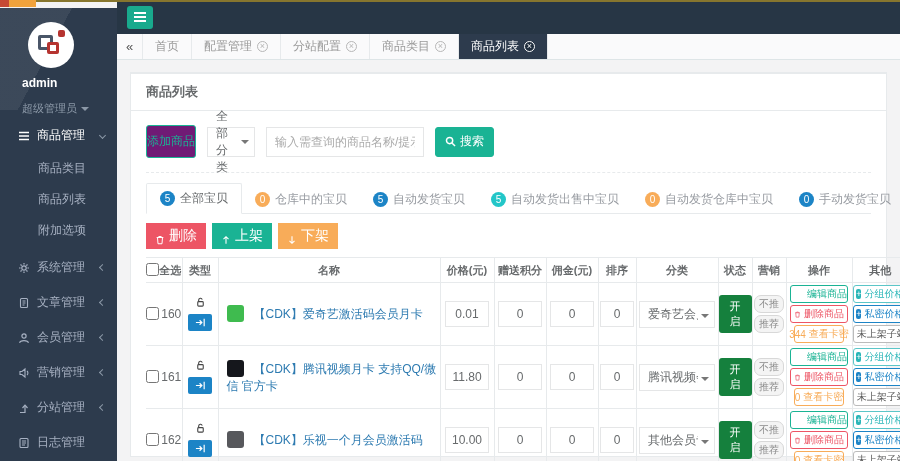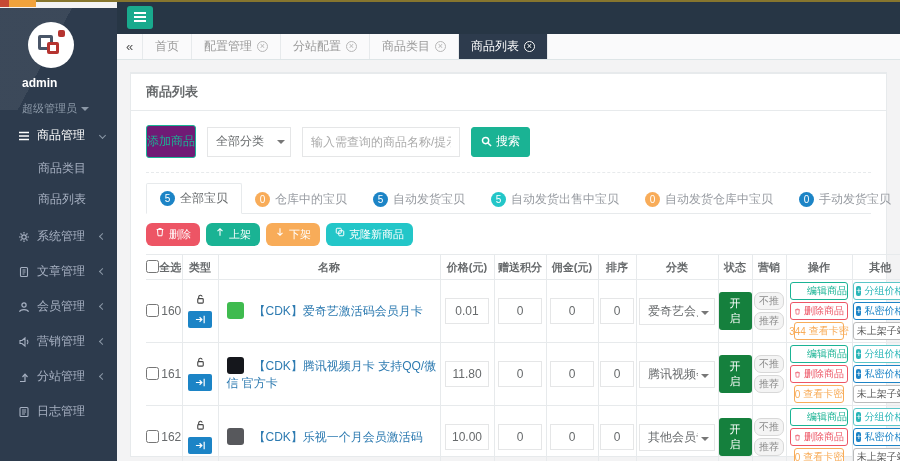--- a/index.html
+++ b/index.html
@@ -62,21 +62,21 @@
   .search-input::placeholder { color:#aaa; }
   .btn-search { background:#1ab394; border:1px solid #1ab394; color:#fff; height:30px; border-radius:3px; padding:0 9px; font-size:12px; cursor:pointer; display:flex; align-items:center; gap:4px; }
 
   .ftabs { display:flex; align-items:flex-end; border-bottom:1px solid #e7eaec; margin-top:10px; }
   .ftab { display:flex; align-items:center; gap:5px; padding:6px 13px; color:#979ba1; cursor:pointer; margin-bottom:-1px; font-size:12px; white-space:nowrap; }
   .ftab.active { background:#fff; border:1px solid #e7eaec; border-bottom:1px solid #fff; border-radius:2px 2px 0 0; color:#676a6c; }
   .badge { min-width:15px; height:15px; border-radius:8px; color:#fff; font-size:10px; line-height:15px; text-align:center; padding:0 2px; }
   .b-blue { background:#1c84c6; } .b-orange { background:#f8ac59; } .b-teal { background:#23c6c8; }
 
   .bulkbar { display:flex; gap:6px; padding:9px 0 8px 0; }
-  .bbtn { border:none; border-radius:6px; color:#fff; font-size:11px; padding:4px 9px; cursor:pointer; display:flex; align-items:flex-start; gap:4px; }
+  .bbtn { border:none; border-radius:0; color:#fff; font-size:14px; padding:4px 9px; cursor:pointer; display:flex; align-items:flex-end; gap:4px; }
   .bg-red { background:#ed5565; } .bg-green { background:#1ab394; } .bg-orange { background:#f8ac59; } .bg-teal { background:#23c6c8; }
 
   
   table { width:100%; border-collapse:collapse; table-layout:fixed; }
   th { border:1px solid #e7eaec; font-size:11px; color:#676a6c; font-weight:bold; height:25px; text-align:center; white-space:nowrap; overflow:hidden; }
   td { border:1px solid #e7eaec; height:54px; text-align:center; vertical-align:middle; font-size:12px; overflow:hidden; }
   th:first-child, td:first-child { border-left:none; } th:last-child, td:last-child { border-right:none; }
   .cell-id { white-space:nowrap; }
   .cell-id input { vertical-align:-2px; margin-right:2px; }
   .type-badge { display:inline-flex; width:24px; height:17px; background:#1c84c6; border-radius:2px; align-items:center; justify-content:center; margin-top:3px; cursor:pointer; }
@@ -124,20 +124,21 @@
       <div class="menu-item active">
         <svg width="12" height="12" viewBox="0 0 12 12" fill="none" stroke="currentColor" stroke-width="1.4">
             <path d="M1 2.5h10M1 6h10M1 9.5h10"></path>
           </svg>
         <span class="lbl">商品管理</span>
         <span class="chev down"></span>
       </div>
       <div class="submenu">
         <div class="sub-item">商品类目</div>
         <div class="sub-item">商品列表</div>
+        <div class="sub-item">附加选项</div>
       </div>
       <div class="menu-item">
         <svg width="12" height="12" viewBox="0 0 12 12" fill="none" stroke="currentColor" stroke-width="1.2">
             <circle cx="6" cy="6" r="2.2"></circle>
             <path d="M6 1v1.6M6 9.4V11M1 6h1.6M9.4 6H11M2.5 2.5l1.2 1.2M8.3 8.3l1.2 1.2M9.5 2.5L8.3 3.7M3.7 8.3L2.5 9.5"></path>
           </svg>
         <span class="lbl">系统管理</span>
         <span class="chev left"></span>
       </div>
       <div class="menu-item">
@@ -216,21 +217,21 @@
       </span>
     </div>
 
     <div class="content">
       <div class="panel">
         <div class="panel-title">商品列表</div>
         <div class="panel-body">
 
           <div class="toolbar">
             <button class="btn-add">添加商品</button>
-            <div class="sel" style="width:84px">
+            <div class="sel" style="width:48px">
               <span class="txt">全部分类</span>
               <span class="arr"></span>
             </div>
             <input class="search-input" type="text" placeholder="输入需查询的商品名称/提示信息" style="">
             <button class="btn-search">
               <svg width="11" height="11" viewBox="0 0 12 12" fill="none" stroke="#fff" stroke-width="1.6">
                   <circle cx="5" cy="5" r="3.4"></circle>
                   <path d="M7.8 7.8L11 11"></path>
                 </svg>
               <span>搜索</span>
@@ -276,27 +277,20 @@
               <svg width="10" height="10" viewBox="0 0 12 12" fill="none" stroke="#fff" stroke-width="1.3">
                   <path d="M6 10.5V2.5M3 5l3-3 3 3"></path>
                 </svg>
               <span>上架</span>
             </button>
             <button class="bbtn bg-orange">
               <svg width="10" height="10" viewBox="0 0 12 12" fill="none" stroke="#fff" stroke-width="1.3">
                   <path d="M6 1.5v8M3 7l3 3 3-3"></path>
                 </svg>
               <span>下架</span>
-            </button>
-            <button class="bbtn bg-teal">
-              <svg width="10" height="10" viewBox="0 0 12 12" fill="none" stroke="#fff" stroke-width="1.2">
-                  <rect x="1.5" y="1.5" width="6" height="6" rx="1"></rect>
-                  <rect x="4.5" y="4.5" width="6" height="6" rx="1"></rect>
-                </svg>
-              <span>克隆新商品</span>
             </button>
           </div>
 
           <table>
             <colgroup>
               <col style="width:36px">
                 <col style="width:36px">
                 <col style="width:222px">
                 <col style="width:54px">
               <col style="width:52px">

